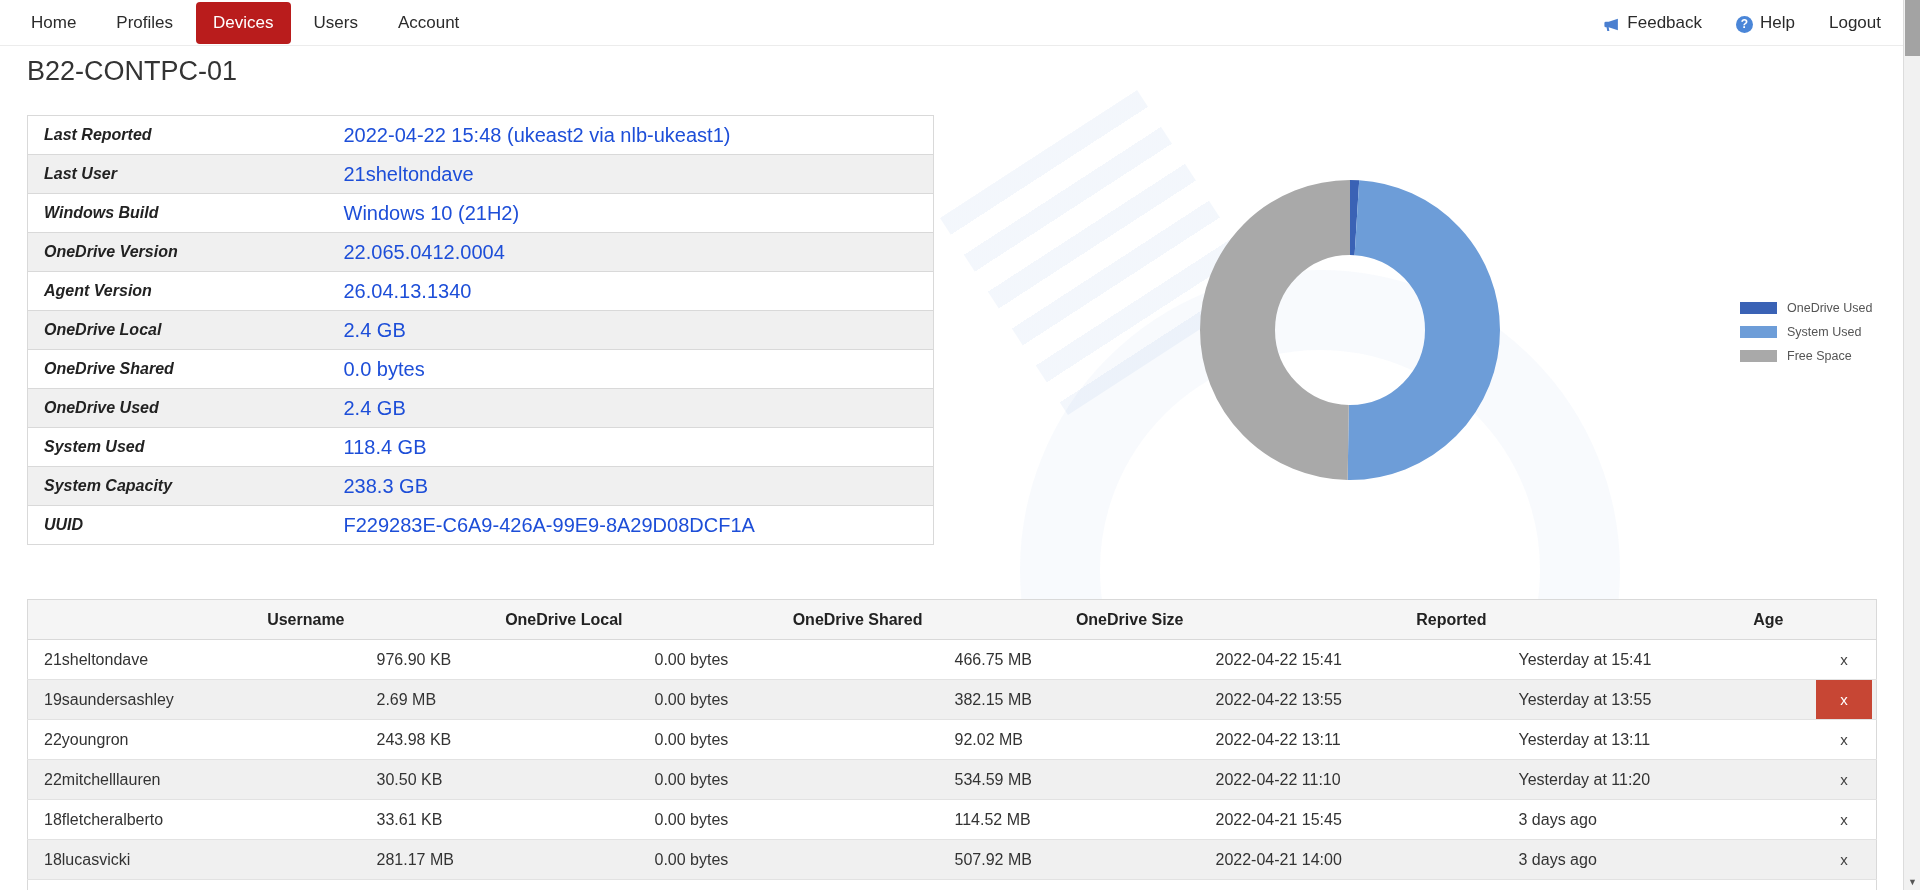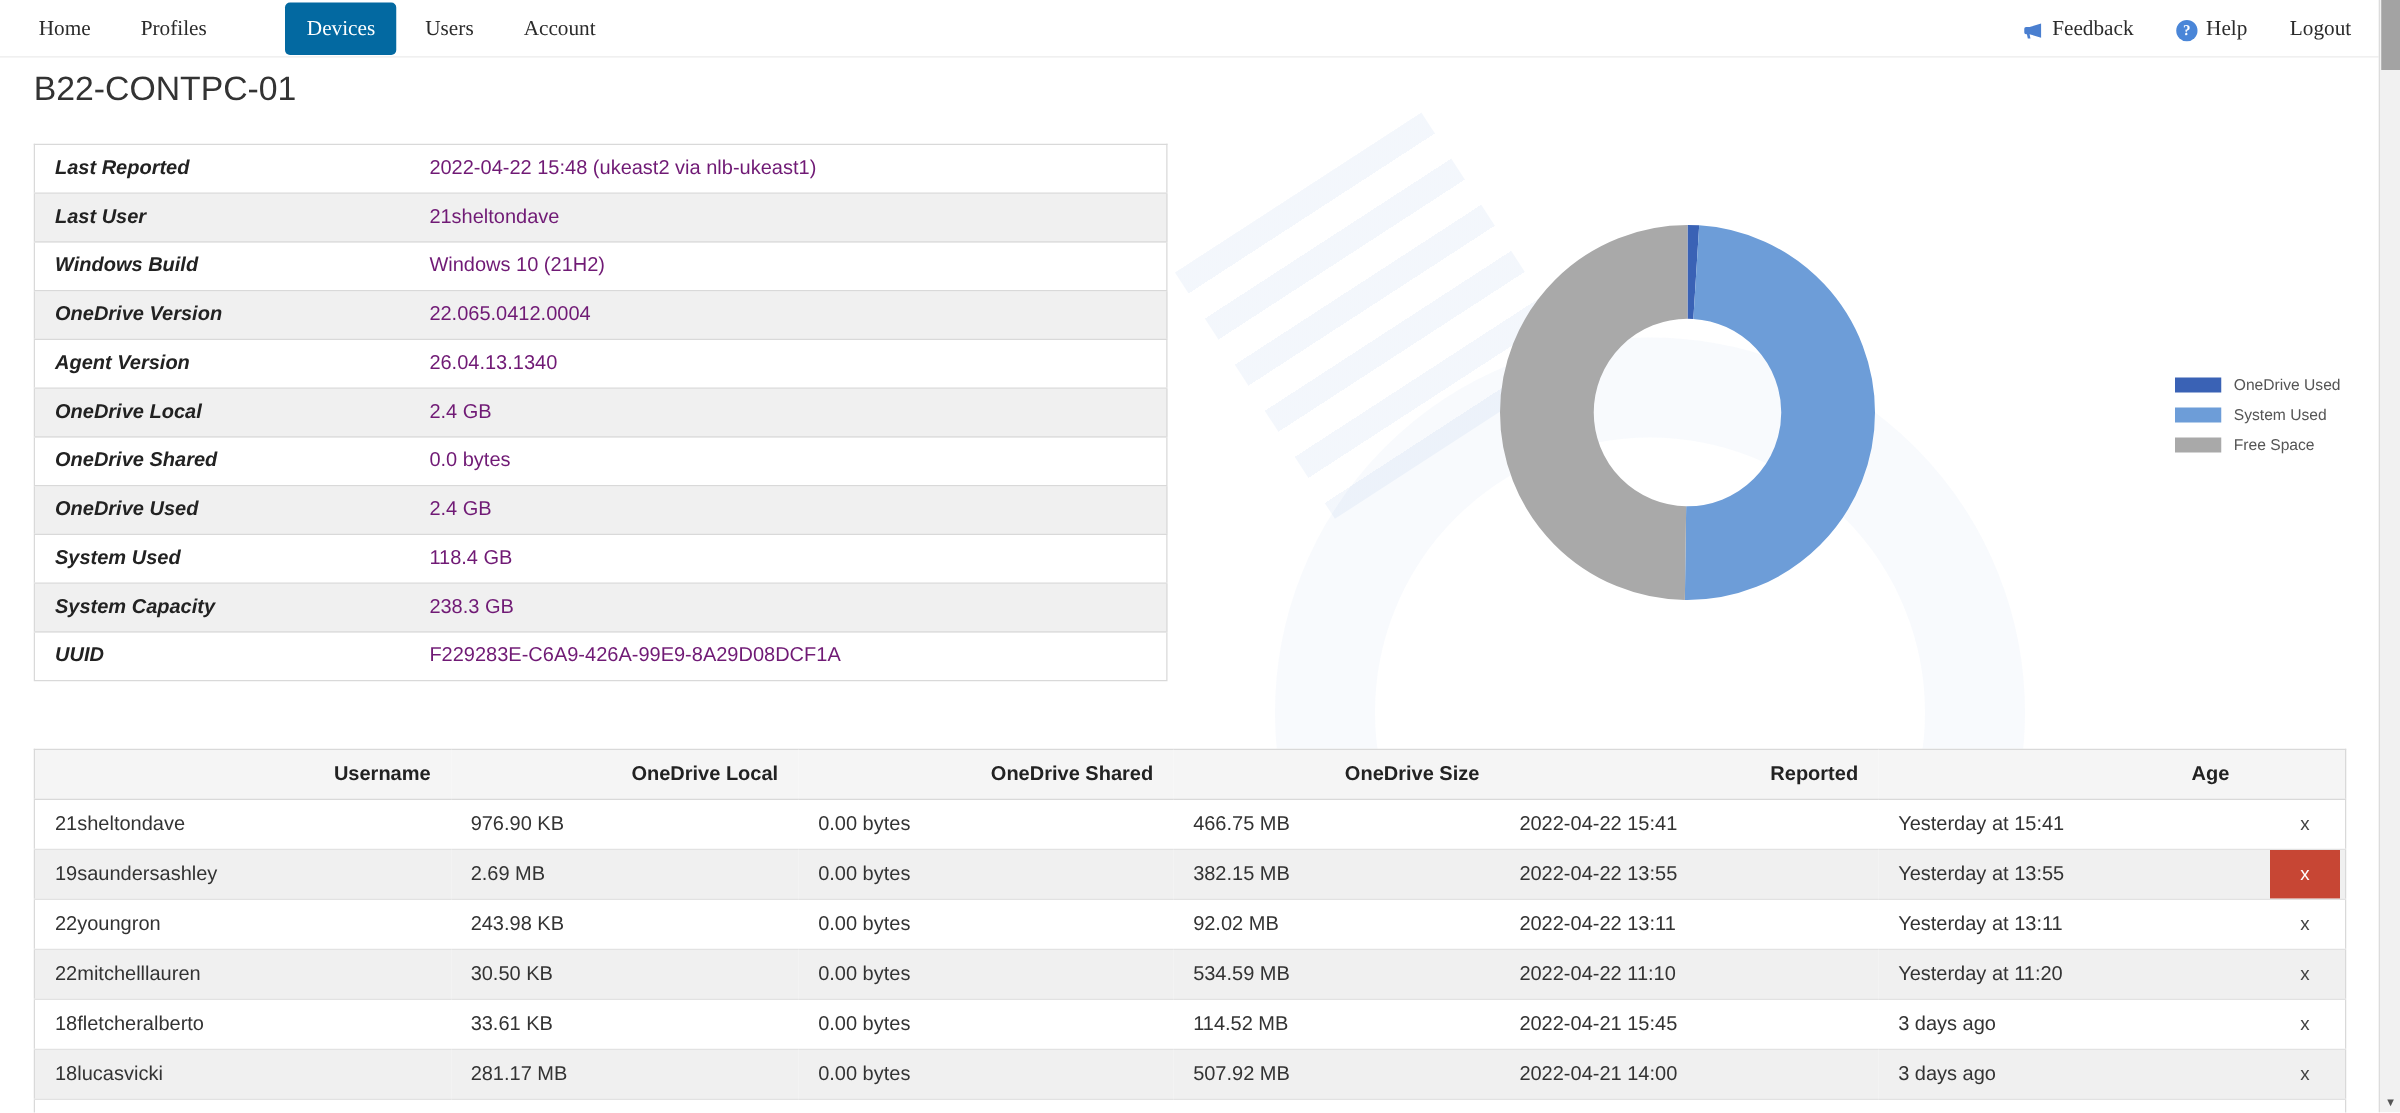--- a/index.html
+++ b/index.html
@@ -3,45 +3,45 @@
 <meta charset="utf-8">
 <style>
   * { box-sizing: border-box; margin: 0; padding: 0; }
   html, body { width: 1920px; height: 890px; overflow: hidden; background: #fff;
     font-family: "Liberation Sans", "DejaVu Sans", sans-serif; color: #333; }
   #app { position: relative; width: 1920px; height: 890px; overflow: hidden; }
 
   
   .topnav { position: absolute; top: 0; left: 0; right: 17px; height: 46px;
     display: flex; align-items: center; padding: 0 22px 0 14px; background: #fff;
-    border-bottom: 1px solid #ececec; font-family: Liberation Serif, serif; }
+    border-bottom: 1px solid #ececec; }
   .nav-left { display: flex; align-items: center; gap: 6px; }
   .nav-item { display: inline-block; padding: 11px 17px; font-size: 17px; color: #2b2b2b;
     text-decoration: none; border-radius: 4px; cursor: pointer; white-space: nowrap; }
-  .nav-item.active { background: #0369a1; color: #fff; margin-left: 40px; }
+  .nav-item.active { background: #b91c1c; color: #fff; }
   .nav-right { margin-left: auto; display: flex; align-items: center; gap: 34px; }
   .nav-link { display: flex; align-items: flex-end; gap: 7px; font-size: 17px; color: #2b2b2b;
     text-decoration: none; cursor: pointer; }
   .q-icon { display: inline-flex; align-items: center; justify-content: center;
     width: 17px; height: 17px; border-radius: 50%; background: #4a86d8; color: #fff;
     font-size: 12px; font-weight: bold; }
 
   
   .page-title { position: absolute; left: 27px; top: 56px; font-size: 27px;
     font-weight: 400; color: #333; }
 
   
   table { border-collapse: collapse; }
   .details { position: absolute; left: 27px; top: 115px; width: 907px;
     border: 1px solid #d9d9d9; background: #fff; }
   .details tr { border-bottom: 1px solid #d9d9d9; }
   .details tr:nth-child(even) { background: #f0f0f0; }
   .details th { width: 300px; text-align: left; font-size: 16px; font-weight: 700;
     color: #222; padding: 0 16px; height: 39px; font-style: italic; }
-  .details td { font-size: 16px; color: #701a75; padding: 0 16px; height: 39px; }
+  .details td { font-size: 20px; color: #1d4ed8; padding: 0 16px; height: 39px; }
 
   
   .wm1 { position: absolute; left: 985px; top: 135px; width: 235px; height: 235px;
     transform: rotate(-33deg);
     background: repeating-linear-gradient(180deg, rgba(88,139,212,.07) 0 20px, transparent 20px 44px); }
   .wm2 { position: absolute; left: 1020px; top: 270px; width: 600px; height: 600px;
     border-radius: 50%; border: 80px solid rgba(88,139,212,.045); }
   .donut { position: absolute; left: 1200px; top: 180px; width: 300px; height: 300px; }
   .legend { position: absolute; left: 1740px; top: 301px; display: flex;
     flex-direction: column; gap: 10px; }

